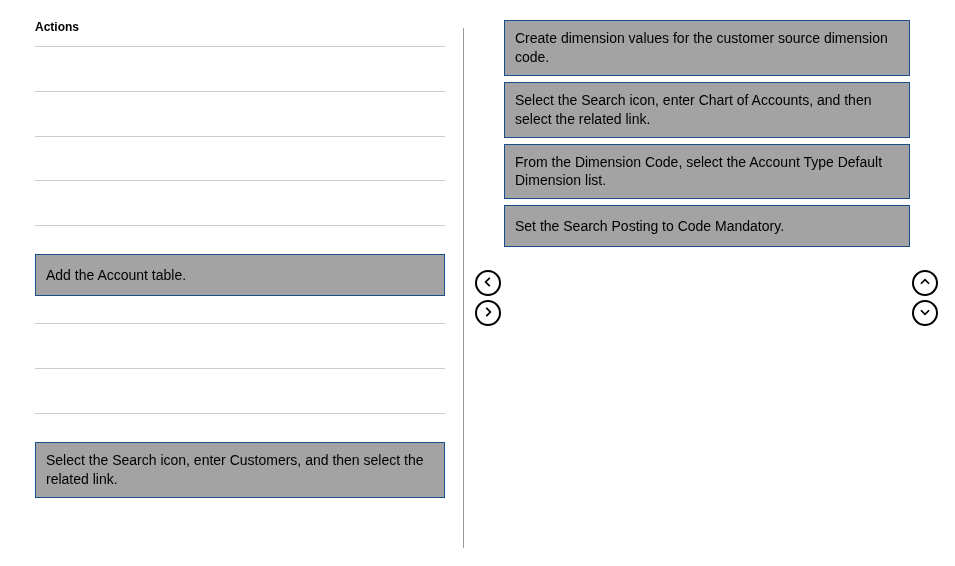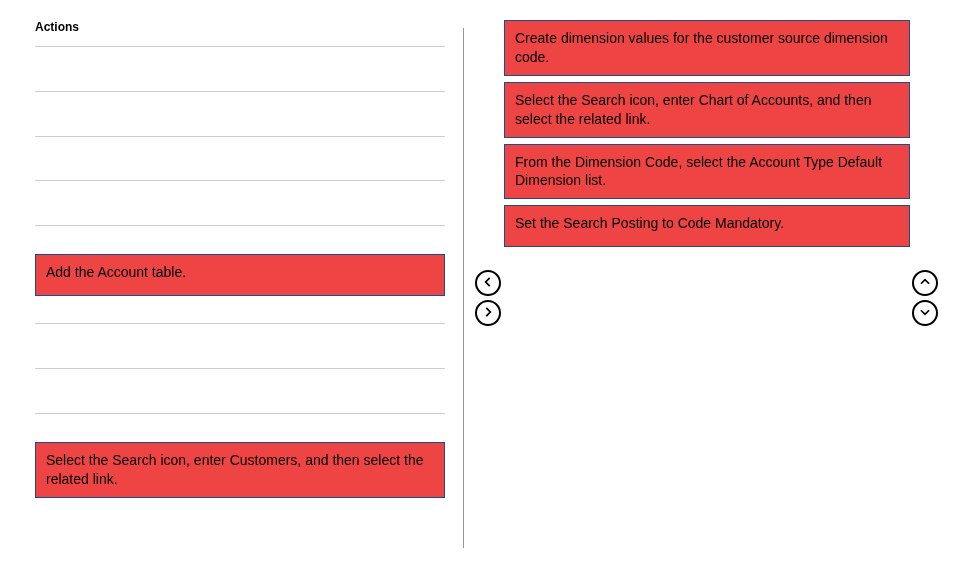--- a/index.html
+++ b/index.html
@@ -43,24 +43,25 @@
     .slot {
       border-top: 1px solid #ccc;
       border-bottom: 1px solid #ccc;
       height: 46px;
       margin-top: -1px;
     }
     .actions-col .slot:first-of-type { margin-top: 0; }
     .gap { height: 22px; }
     .item-box {
       border: 1px solid #1a4e8a;
-      background: #ef4444;
+      background: #a3a3a3;
       padding: 8px 10px;
       min-height: 42px;
       display: flex;
+      align-items: center;
       line-height: 1.35;
     }
     .item-box.action {
       margin: 6px 0;
     }
     .answer-list {
       padding-left: 25px;
       padding-right: 30px;
     }
     .answer-list .item-box {

